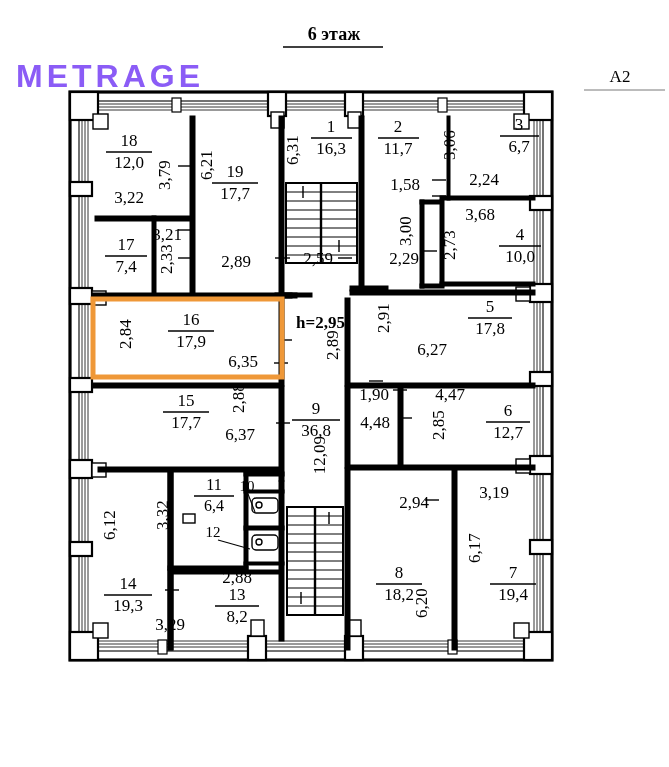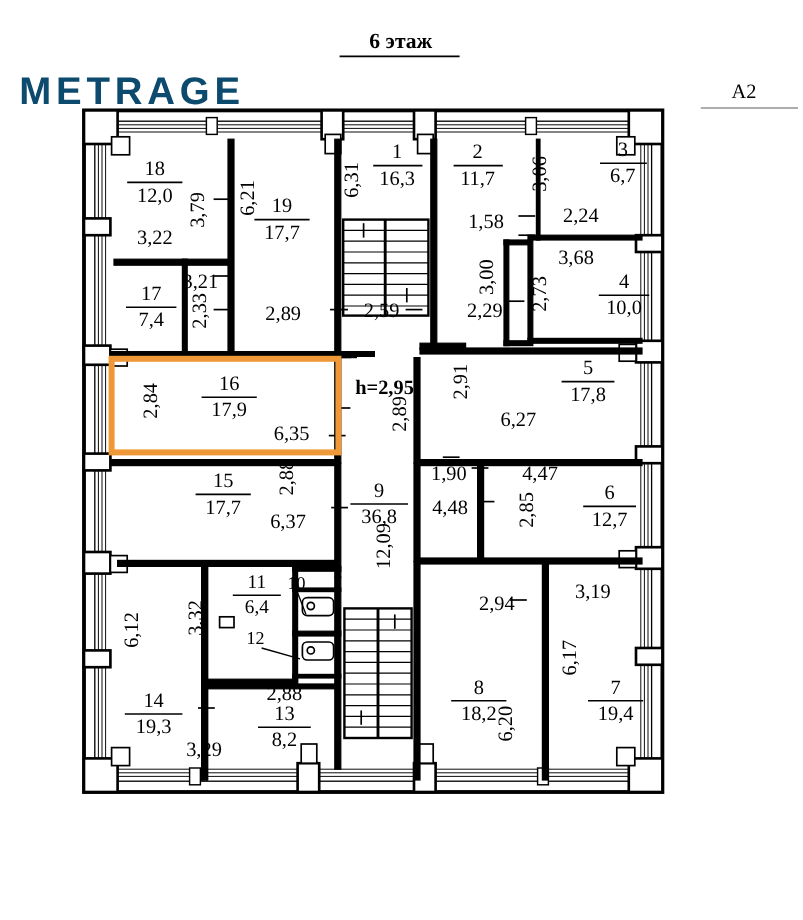--- a/index.html
+++ b/index.html
@@ -1,21 +1,21 @@
 <!DOCTYPE html>
 <html><head>
 <meta charset="utf-8">
 <style>
   html,body{margin:0;padding:0;background:#ffffff;}
   body{width:669px;height:767px;overflow:hidden;
        font-family:"Liberation Serif",serif;color:#000;}
   #stage{position:relative;width:669px;height:767px;background:#fff;}
   svg{display:block;}
   .wm{position:absolute;left:16px;top:58px;font-family:"Liberation Sans",sans-serif;
-      font-size:32px;letter-spacing:4px;font-weight:700;color:#0c4a6e;
+      font-size:32px;letter-spacing:4px;font-weight:700;color:#8b5cf6;
       user-select:none;pointer-events:none;}
   text{font-family:"Liberation Serif",serif;}
 </style>
 </head>
 <body>
 
 <div id="stage">
 
   <div class="wm">METRAGE</div>
 

